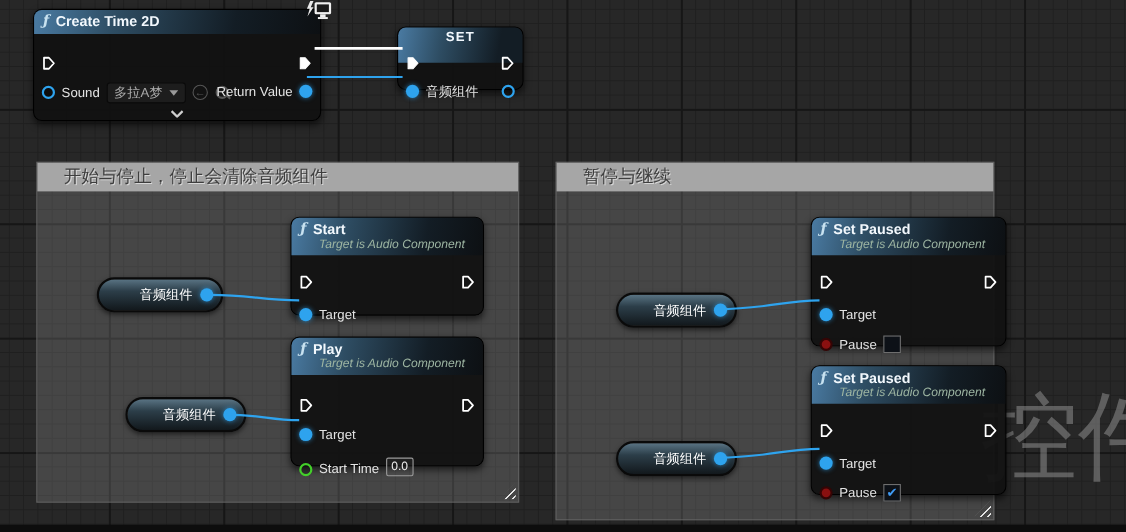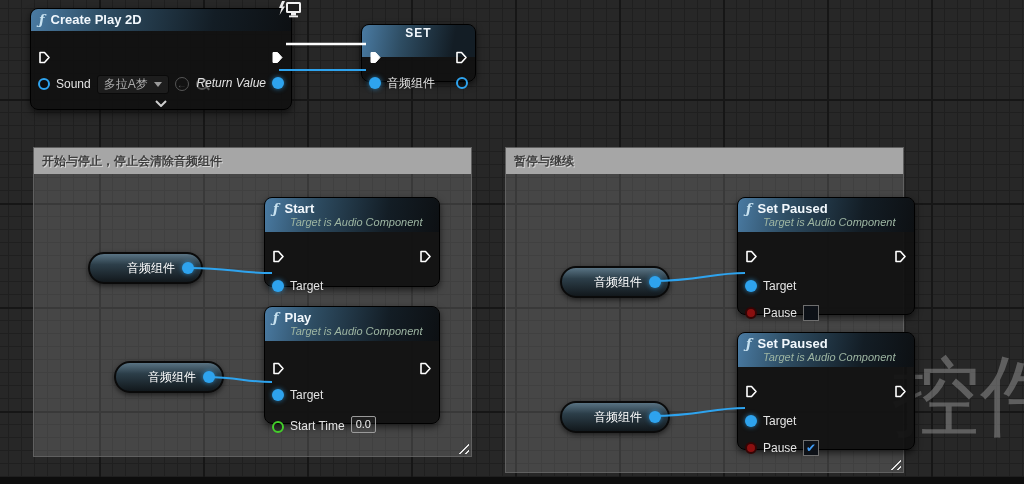--- a/index.html
+++ b/index.html
@@ -10,35 +10,35 @@
     background-image:
       linear-gradient(#161616 2px, transparent 2px),
       linear-gradient(90deg,#161616 2px, transparent 2px),
       linear-gradient(#1f1f1f 1px, transparent 1px),
       linear-gradient(90deg,#1f1f1f 1px, transparent 1px);
     background-size:104px 104px,104px 104px,13px 13px,13px 13px;
     background-position:-5px -5px;
   }
   
   .comment{position:absolute;z-index:1;background:rgba(150,150,150,0.28);border:1px solid rgba(110,110,110,0.65);box-sizing:border-box;}
-  .comment-header{height:26px;line-height:26px;background:#a6a6a6;color:#3e3e3e;font-weight:bold;font-size:12px;padding:0 8px;text-shadow:1px 1px 0 rgba(255,255,255,0.55);white-space:nowrap;overflow:hidden;}
+  .comment-header{height:26px;line-height:26px;background:#a6a6a6;color:#3e3e3e;font-weight:normal;font-size:16px;padding:0 24px;text-shadow:1px 1px 0 rgba(255,255,255,0.55);white-space:nowrap;overflow:hidden;}
   .resize-handle{position:absolute;right:2px;bottom:2px;width:15px;height:15px;clip-path:polygon(100% 0,100% 100%,0 100%);background:repeating-linear-gradient(135deg,rgba(245,245,245,.9) 0 1.5px,transparent 1.5px 4.5px);}
   
   .watermark{position:absolute;z-index:2;left:892px;top:348px;width:132px;height:100px;overflow:hidden;font-size:88px;line-height:96px;color:rgba(165,165,165,0.45);white-space:nowrap;pointer-events:none;}
   
   .node{position:absolute;z-index:3;background:rgba(17,17,17,0.94);border:1px solid #000;border-radius:8px;box-shadow:0 3px 7px rgba(0,0,0,0.6);box-sizing:border-box;}
   .node-header{border-radius:7px 7px 0 0;padding:3px 8px 4px 8px;background:linear-gradient(100deg,#4a7ba3 0%,#2e4d63 28%,#131d25 70%,#0d1013 100%);}
   .fn-line{display:flex;align-items:center;gap:6px;}
   .fn-glyph{font-family:"DejaVu Serif",serif;font-style:italic;font-weight:bold;color:#c8e2f0;font-size:13px;}
   .fn-title{color:#f2f8fd;font-weight:bold;font-size:13px;white-space:nowrap;}
   .fn-sub{color:#9db5a2;font-style:italic;font-size:11px;margin-left:17px;white-space:nowrap;}
   .set-header{height:32px;line-height:17px;text-align:center;color:#f2f8fd;font-weight:bold;font-size:12px;letter-spacing:1px;border-radius:7px 7px 0 0;background:linear-gradient(100deg,#4a7ba3 0%,#2e4d63 35%,#131d25 80%);}
   .pin-row{position:absolute;height:20px;display:flex;align-items:center;gap:6px;color:#e3e3e3;font-size:12px;white-space:nowrap;margin-top:12px;}
   .pin-row.left{left:7px;}
-  .pin-row.right{right:7px;flex-direction:row-reverse;font-style:italic;}
+  .pin-row.right{right:7px;flex-direction:row-reverse;}
   .pin{display:inline-block;border-radius:50%;box-sizing:border-box;width:12px;height:12px;}
   .pin.obj-hollow{border:2.5px solid #2ea3ee;background:rgba(0,0,0,0.25);}
   .pin.obj-filled{background:#2ea3ee;box-shadow:0 0 5px rgba(46,163,238,.7);}
   .pin.float-hollow{border:2.5px solid #43cf2a;background:rgba(0,0,0,0.25);}
   .pin.bool-filled{background:#8a1010;border:2px solid #340505;}
   .exec{display:inline-block;width:13px;height:13px;}
   .checkbox{display:inline-block;width:14px;height:14px;background:#0d1117;border:1px solid #6e6e6e;color:#3f9bf5;font-size:12px;line-height:14px;text-align:center;font-weight:bold;}
   .valuebox{border:1px solid #9a9a9a;border-radius:2px;background:rgba(255,255,255,0.05);color:#efefef;font-size:11px;padding:0 4px;line-height:15px;}
   .dropdown{display:inline-flex;align-items:center;gap:6px;background:#1d1d1d;border:1px solid #0a0a0a;border-radius:3px;color:#a9a9a9;font-size:12px;padding:1px 6px;line-height:15px;}
   .dd-chevron{width:0;height:0;border-left:4px solid transparent;border-right:4px solid transparent;border-top:5px solid #9a9a9a;}
@@ -76,21 +76,21 @@
     <path d="M191 268 C228 268 238 273 272 273" stroke="#2ea3ee" stroke-width="2" fill="none"></path>
     <path d="M206 377 C238 377 245 382 272 382" stroke="#2ea3ee" stroke-width="2" fill="none"></path>
     <path d="M652 281 C698 281 712 273 745 273" stroke="#2ea3ee" stroke-width="2" fill="none"></path>
     <path d="M652 416 C698 416 712 408 745 408" stroke="#2ea3ee" stroke-width="2" fill="none"></path>
   </svg>
 
   <div class="node" style="left:30px;top:8px;width:262px;height:102px;">
     <div class="node-header">
       <div class="fn-line">
         <span class="fn-glyph">ƒ</span>
-        <span class="fn-title">Create Play 2D</span>
+        <span class="fn-title">Create Time 2D</span>
       </div>
     </div>
     <div class="pin-row left" style="top:26px;">
       <svg class="exec" viewBox="0 0 13 13">
           <path d="M2 1.5 h4.5 L11 6.5 L6.5 11.5 H2 Z" fill="none" stroke="#fff" stroke-width="1.6" stroke-linejoin="round"></path>
         </svg>
     </div>
     <div class="pin-row right" style="top:26px;">
       <svg class="exec" viewBox="0 0 13 13">
           <path d="M2 1.5 h4.5 L11 6.5 L6.5 11.5 H2 Z" fill="#fff" stroke="#fff" stroke-width="1" stroke-linejoin="round"></path>

